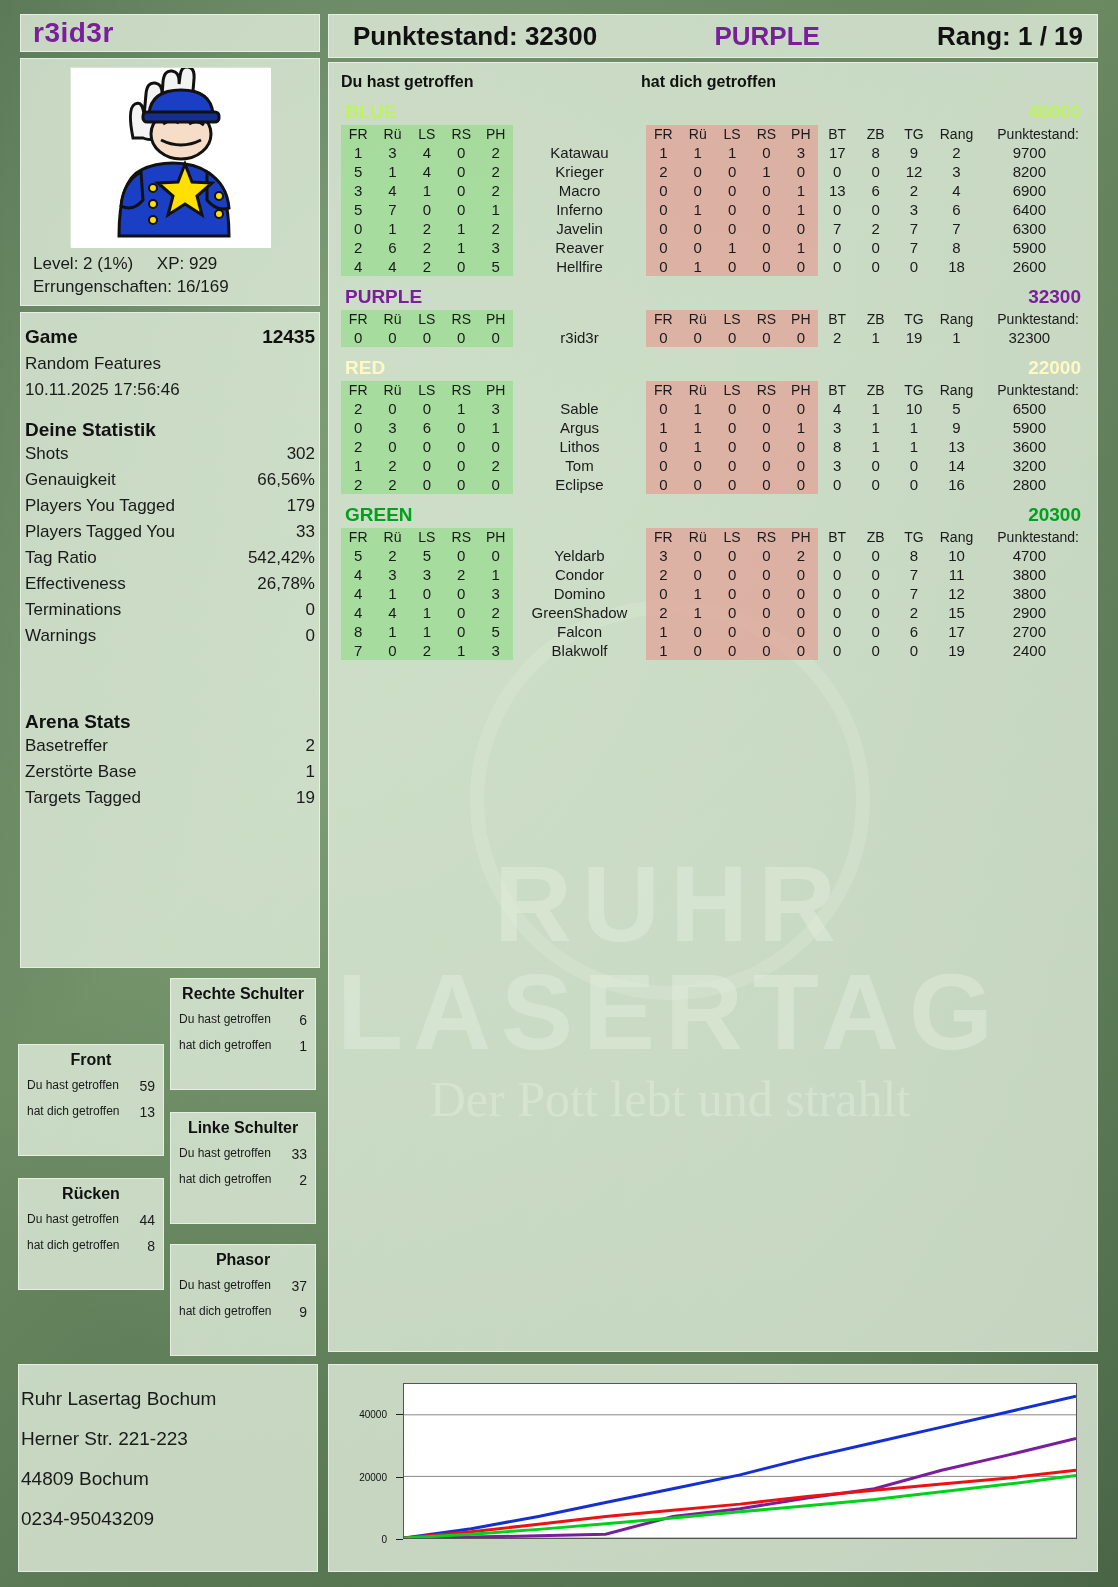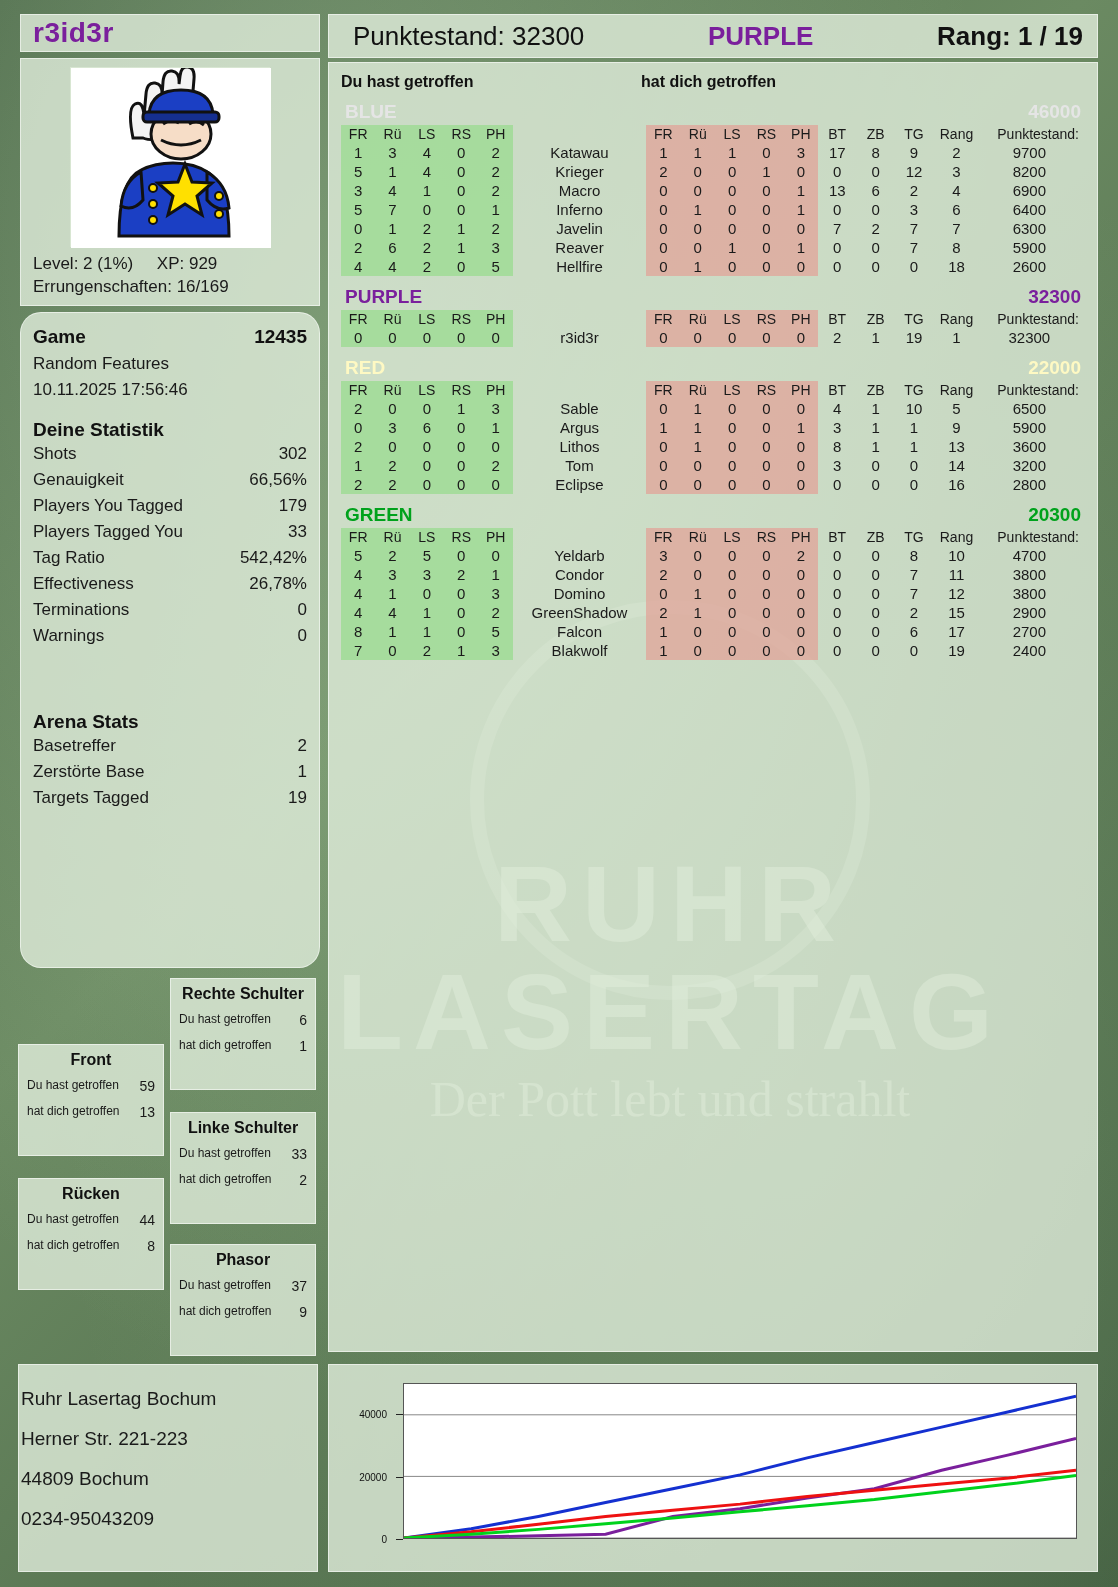--- a/index.html
+++ b/index.html
@@ -47,34 +47,34 @@
   #header-left { left: 20px; top: 14px; width: 300px; height: 38px; background: rgba(225,238,220,0.80); }
   #header-left .pname {
     color: #7a1f9c; font-weight: bold; font-size: 28px;
     padding: 2px 0 0 12px; letter-spacing: 0.5px;
   }
   #header-right {
     left: 328px; top: 14px; width: 770px; height: 44px;
     display: flex; align-items: center; justify-content: space-between;
     padding: 0 14px 0 24px;
   }
-  #header-right .score { font-size: 26px; font-weight: normal; color: #111; }
+  #header-right .score { font-size: 26px; font-weight: bold; color: #111; }
   #header-right .team { font-size: 26px; font-weight: bold; color: #7a1f9c; }
   #header-right .rank { font-size: 26px; font-weight: bold; color: #111; }
 
   
   #avatar-panel { left: 20px; top: 58px; width: 300px; height: 248px; padding: 8px; }
   .avatar-img {
     width: 200px; height: 180px; margin: 0 auto; display: block;
     background: #fff; border: 1px solid #d8e6d2; position: relative;
   }
   .avatar-meta { font-size: 17px; color: #1a1a1a; padding: 6px 4px 0 4px; line-height: 1.35; }
   .avatar-meta .row2 { }
 
-  #game-panel { left: 20px; top: 312px; width: 300px; height: 656px; padding: 10px 12px; border-radius: 21px; }
+  #game-panel { left: 20px; top: 312px; width: 300px; height: 656px; padding: 10px 4px; }
   .sect-title { font-size: 19px; font-weight: bold; color: #111; }
   .kv { display: flex; justify-content: space-between; font-size: 17px; color: #1a1a1a; padding: 3px 0; }
   .kv .k { }
   .kv .v { font-weight: normal; }
   .plain { font-size: 17px; color: #1a1a1a; padding: 3px 0; }
   .spacer-lg { height: 62px; }
 
   
   .bp { position: absolute; background: rgba(225,238,220,0.80); border: 1px solid rgba(255,255,255,0.55); }
   .bp .bp-title { font-size: 16px; font-weight: bold; text-align: center; padding: 6px 0 4px; color:#111; }
@@ -90,21 +90,21 @@
   #address-panel { left: 18px; top: 1364px; width: 300px; height: 208px; padding: 14px 2px; }
   #address-panel .line { font-size: 19px; color: #1a1a1a; padding: 9px 0; }
 
   
   #scoreboard { left: 328px; top: 62px; width: 770px; height: 1290px; padding: 8px 12px; }
   .sb-heads { display: flex; font-size: 16px; font-weight: bold; color:#111; padding: 2px 0 6px 0; }
   .sb-heads .h1 { width: 300px; }
   .sb-heads .h2 { width: 300px; }
 
   .team-title { font-size: 19px; font-weight: bold; display:flex; justify-content: space-between; padding: 4px 4px 2px 4px;}
-  .team-BLUE { color:#e5e5e5; }
+  .team-BLUE { color:#bef264; }
   .team-PURPLE { color:#7a1f9c; }
   .team-RED { color:#fef9c3; }
   .team-GREEN { color:#00a21c;text-align:right; }
 
   table.sb { border-collapse: collapse; width: 100%; }
   table.sb td, table.sb th { font-size: 15px; font-weight: normal; color: #1a1a1a; text-align: center; padding: 1px 0; }
   table.sb th { font-size: 14px; }
   .c-green { background: rgba(150,220,140,0.70); }
   .c-red { background: rgba(226,160,150,0.70); }
   .col-hit { width: 34px; }

